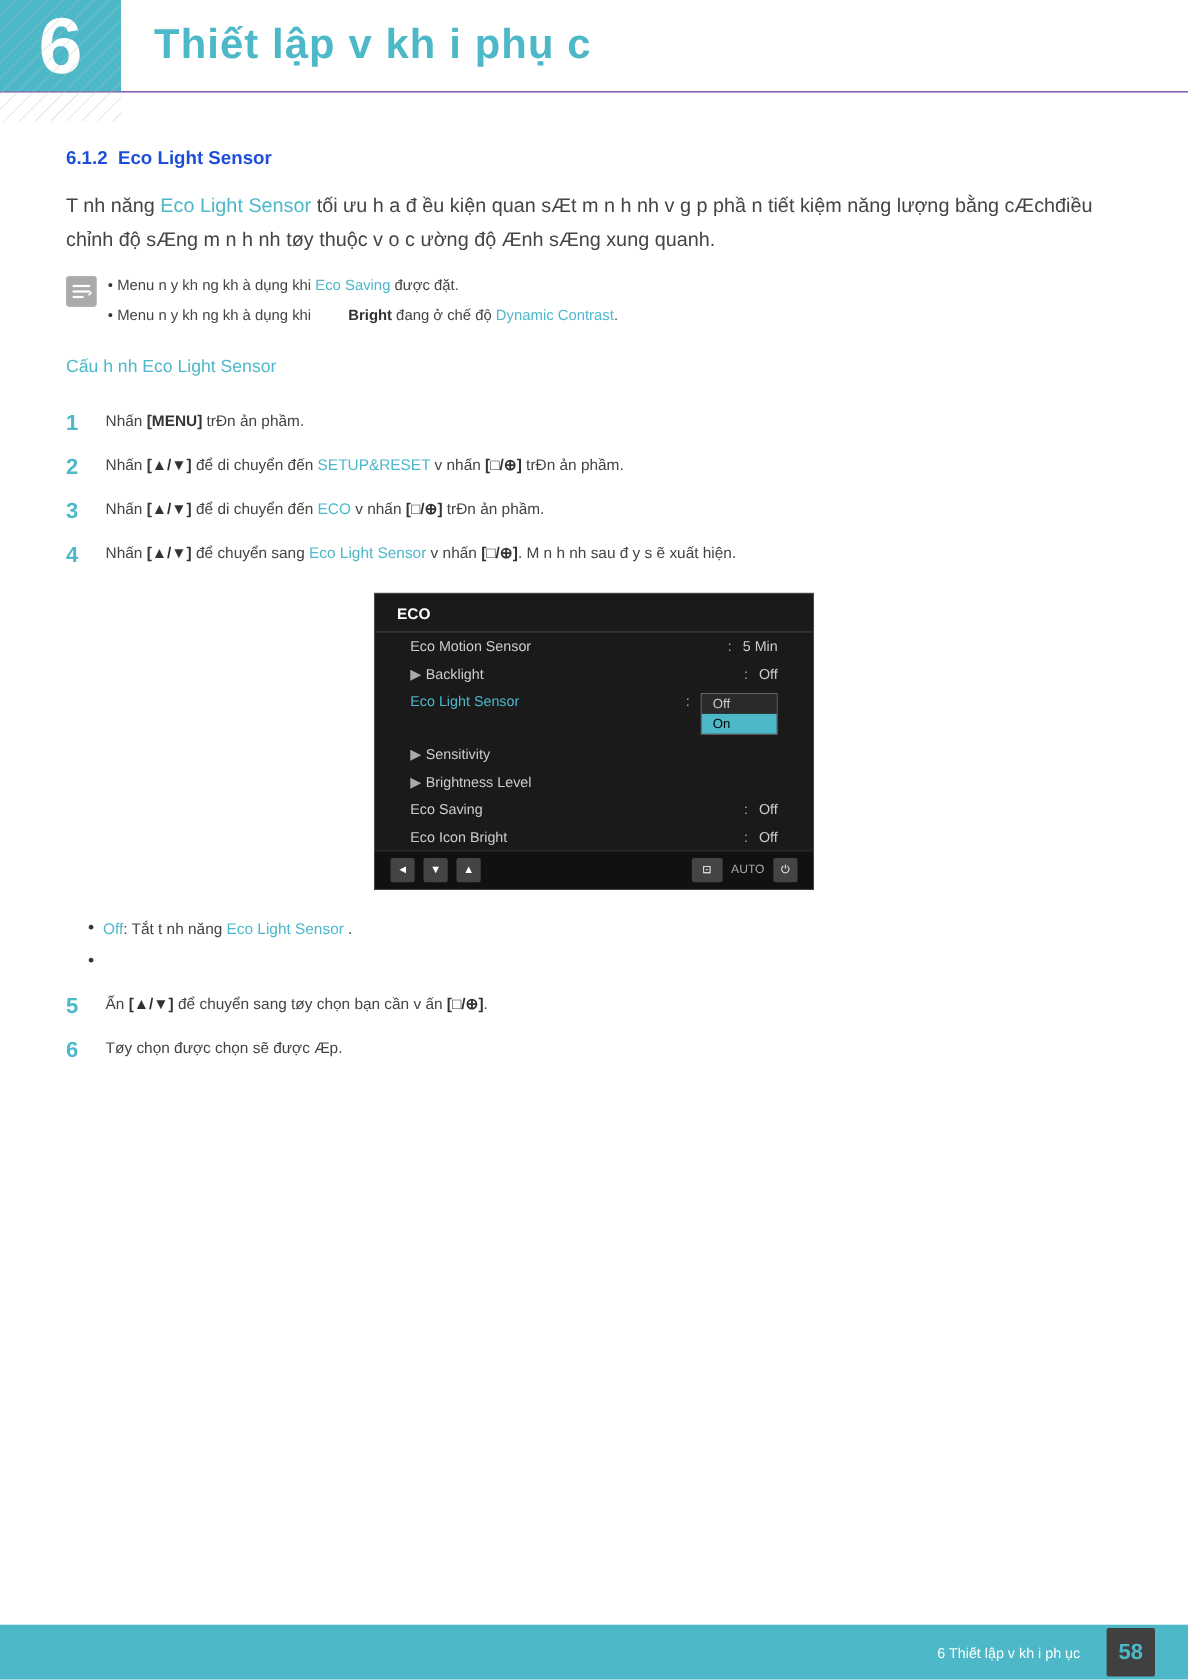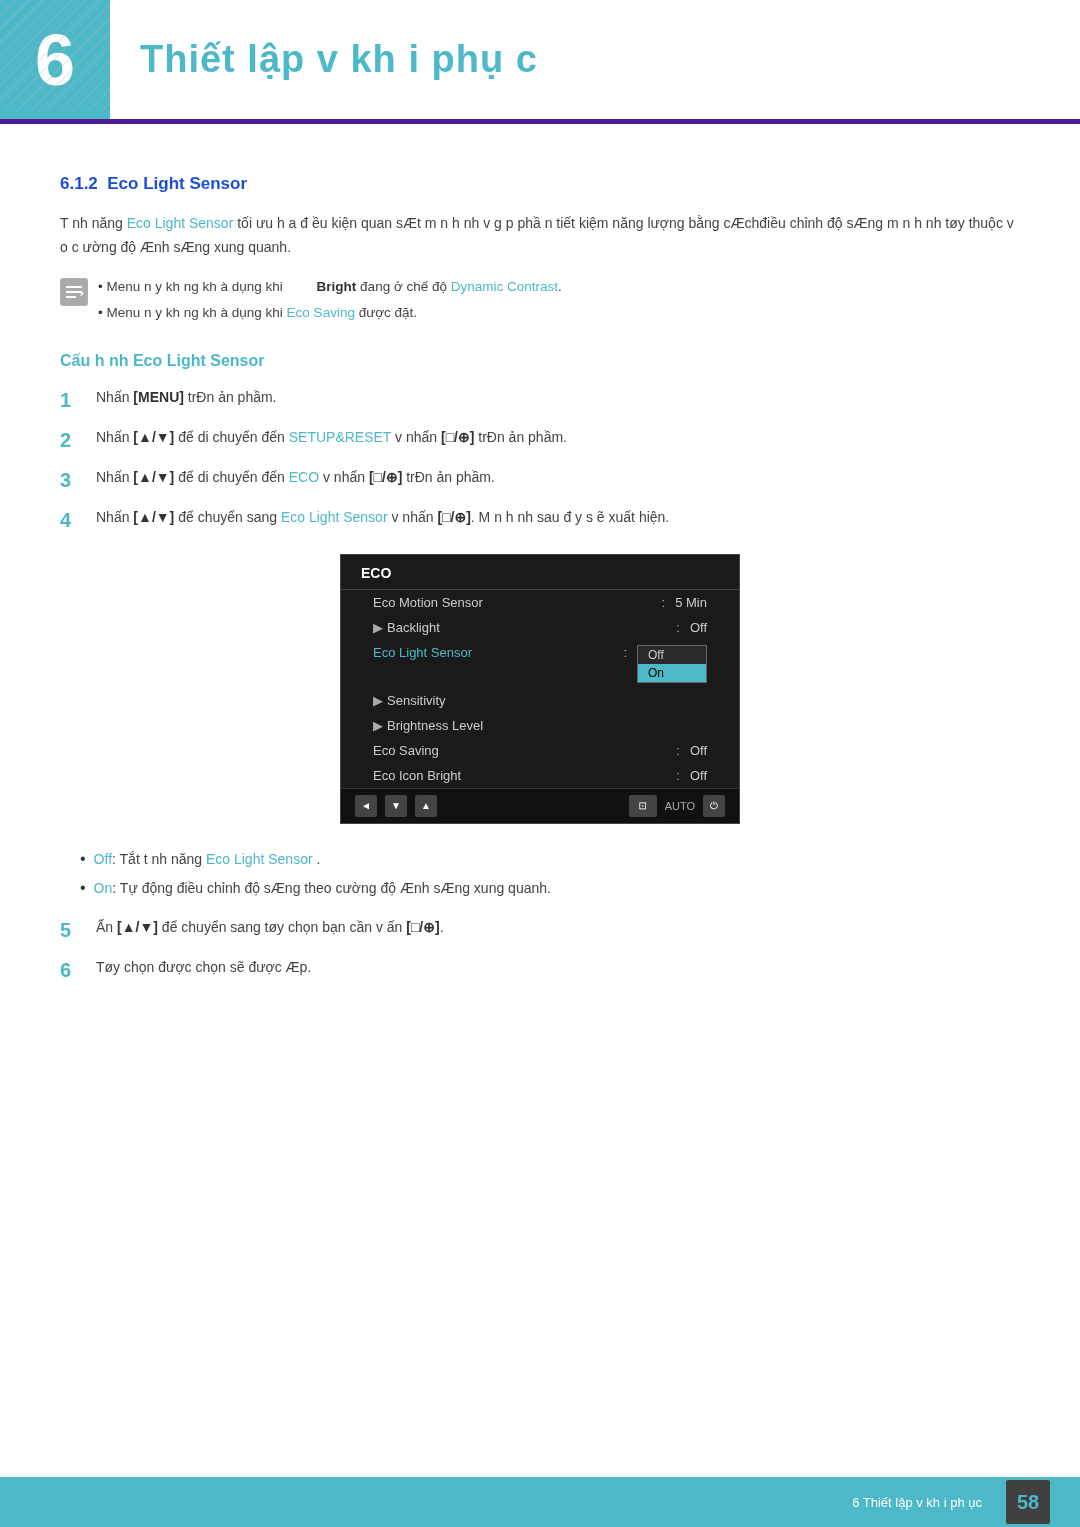--- a/index.html
+++ b/index.html
@@ -10,22 +10,22 @@
       min-height: 1527px;
       position: relative;
       color: #333;
       font-size: 15px;
     }
 
     
     .header-bar {
       display: flex;
       align-items: stretch;
-      height: 124px;
-      border-bottom: 5px solid #4c1d95;
+      height: 84px;
+      border-bottom: 1px solid #4c1d95;
       margin-bottom: 0;
     }
     .chapter-number-block {
       background: #4db8c8;
       width: 110px;
       display: flex;
       align-items: center;
       justify-content: center;
       flex-shrink: 0;
     }
@@ -57,21 +57,21 @@
     .section-heading {
       font-size: 17px;
       font-weight: bold;
       color: #1d4ed8;
       margin-bottom: 18px;
       margin-top: 10px;
     }
 
     
     .body-text {
-      font-size: 14px;
+      font-size: 18px;
       color: #444;
       line-height: 1.7;
       margin-bottom: 16px;
     }
 
     
     .note-box {
       display: flex;
       align-items: flex-start;
       margin-bottom: 10px;
@@ -99,24 +99,24 @@
       line-height: 1.6;
     }
     .note-line::before {
       content: "• ";
       color: #333;
     }
 
     
     .sub-section-heading {
       font-size: 16px;
-      font-weight: bold;
+      font-weight: normal;
       color: #4db8c8;
       margin-top: 28px;
-      margin-bottom: 16px;
+      margin-bottom: 28px;
     }
 
     
     .step-list {
       list-style: none;
       margin-bottom: 16px;
     }
     .step-item {
       display: flex;
       align-items: flex-start;
@@ -317,24 +317,24 @@
         <rect width="26" height="26" rx="2" fill="#aaa"></rect>
         <rect x="5" y="7" width="16" height="2" fill="#fff"></rect>
         <rect x="5" y="12" width="16" height="2" fill="#fff"></rect>
         <rect x="5" y="17" width="10" height="2" fill="#fff"></rect>
 
         <polygon points="19,16 22,13 23,14 20,17" fill="#fff"></polygon>
       </svg>
     </div>
     <div class="note-lines">
       <div class="note-line">
-        Menu n y kh ng kh  à dụng khi &nbsp;&nbsp;&nbsp;&nbsp;&nbsp;&nbsp;&nbsp; <span class="key-label">Bright</span> đang ở chế độ <span class="highlight-teal">Dynamic Contrast</span>.
+        Menu n y kh ng kh  à dụng khi <span class="highlight-teal">Eco Saving</span> được đặt.
       </div>
       <div class="note-line">
-        Menu n y kh ng kh  à dụng khi <span class="highlight-teal">Eco Saving</span> được đặt.
+        Menu n y kh ng kh  à dụng khi &nbsp;&nbsp;&nbsp;&nbsp;&nbsp;&nbsp;&nbsp; <span class="key-label">Bright</span> đang ở chế độ <span class="highlight-teal">Dynamic Contrast</span>.
       </div>
     </div>
   </div>
 
   <div class="sub-section-heading">Cấu h nh Eco Light Sensor</div>
 
   <ol class="step-list">
     <li class="step-item">
       <span class="step-number">1</span>
       <span class="step-text">
@@ -422,23 +422,20 @@
 
   <ul class="bullet-list">
     <li class="bullet-item">
       <span class="bullet-dot">•</span>
       <span>
         <span class="highlight-teal">Off</span>: Tắt t nh năng <span class="highlight-teal">Eco Light Sensor</span> .
       </span>
     </li>
     <li class="bullet-item">
       <span class="bullet-dot">•</span>
-      <span>
-        <span class="highlight-teal">On</span>: Tự động điều chỉnh độ sÆng theo cường độ Ænh sÆng xung quanh.
-      </span>
     </li>
   </ul>
 
   <ol class="step-list">
     <li class="step-item">
       <span class="step-number">5</span>
       <span class="step-text">
         Ấn <span class="key-label">[▲/▼]</span> để chuyển sang tøy chọn bạn cần v  ấn <span class="key-label">[□/⊕]</span>.
       </span>
     </li>

